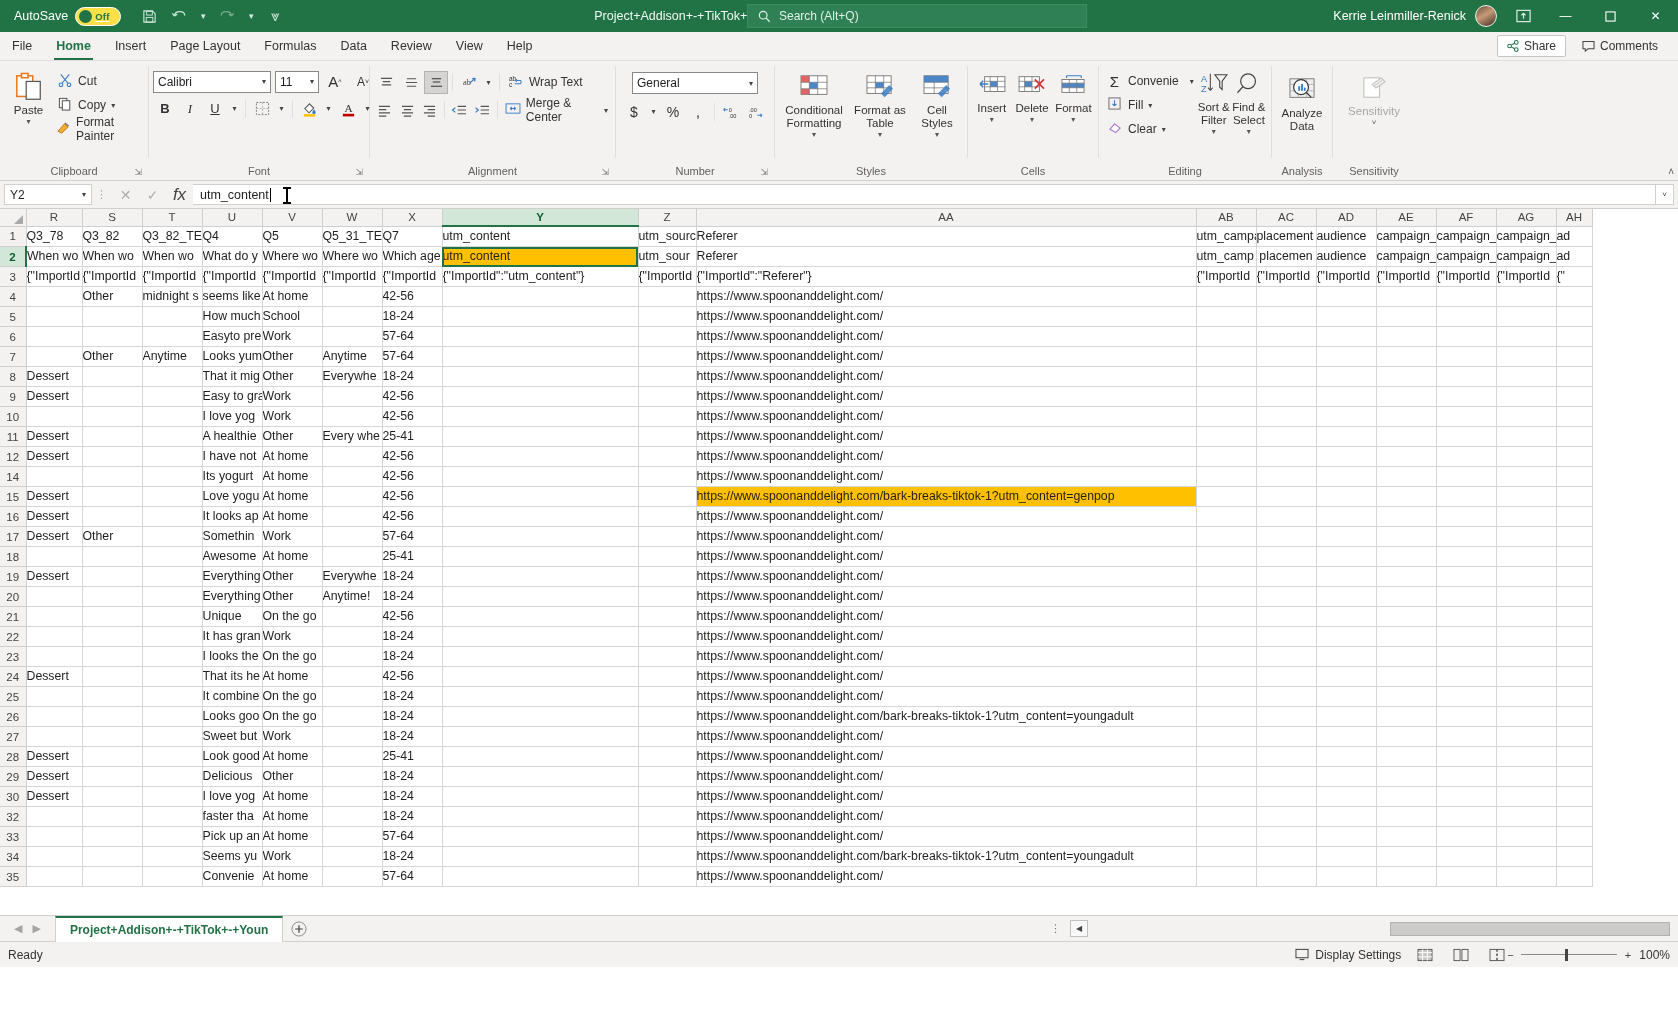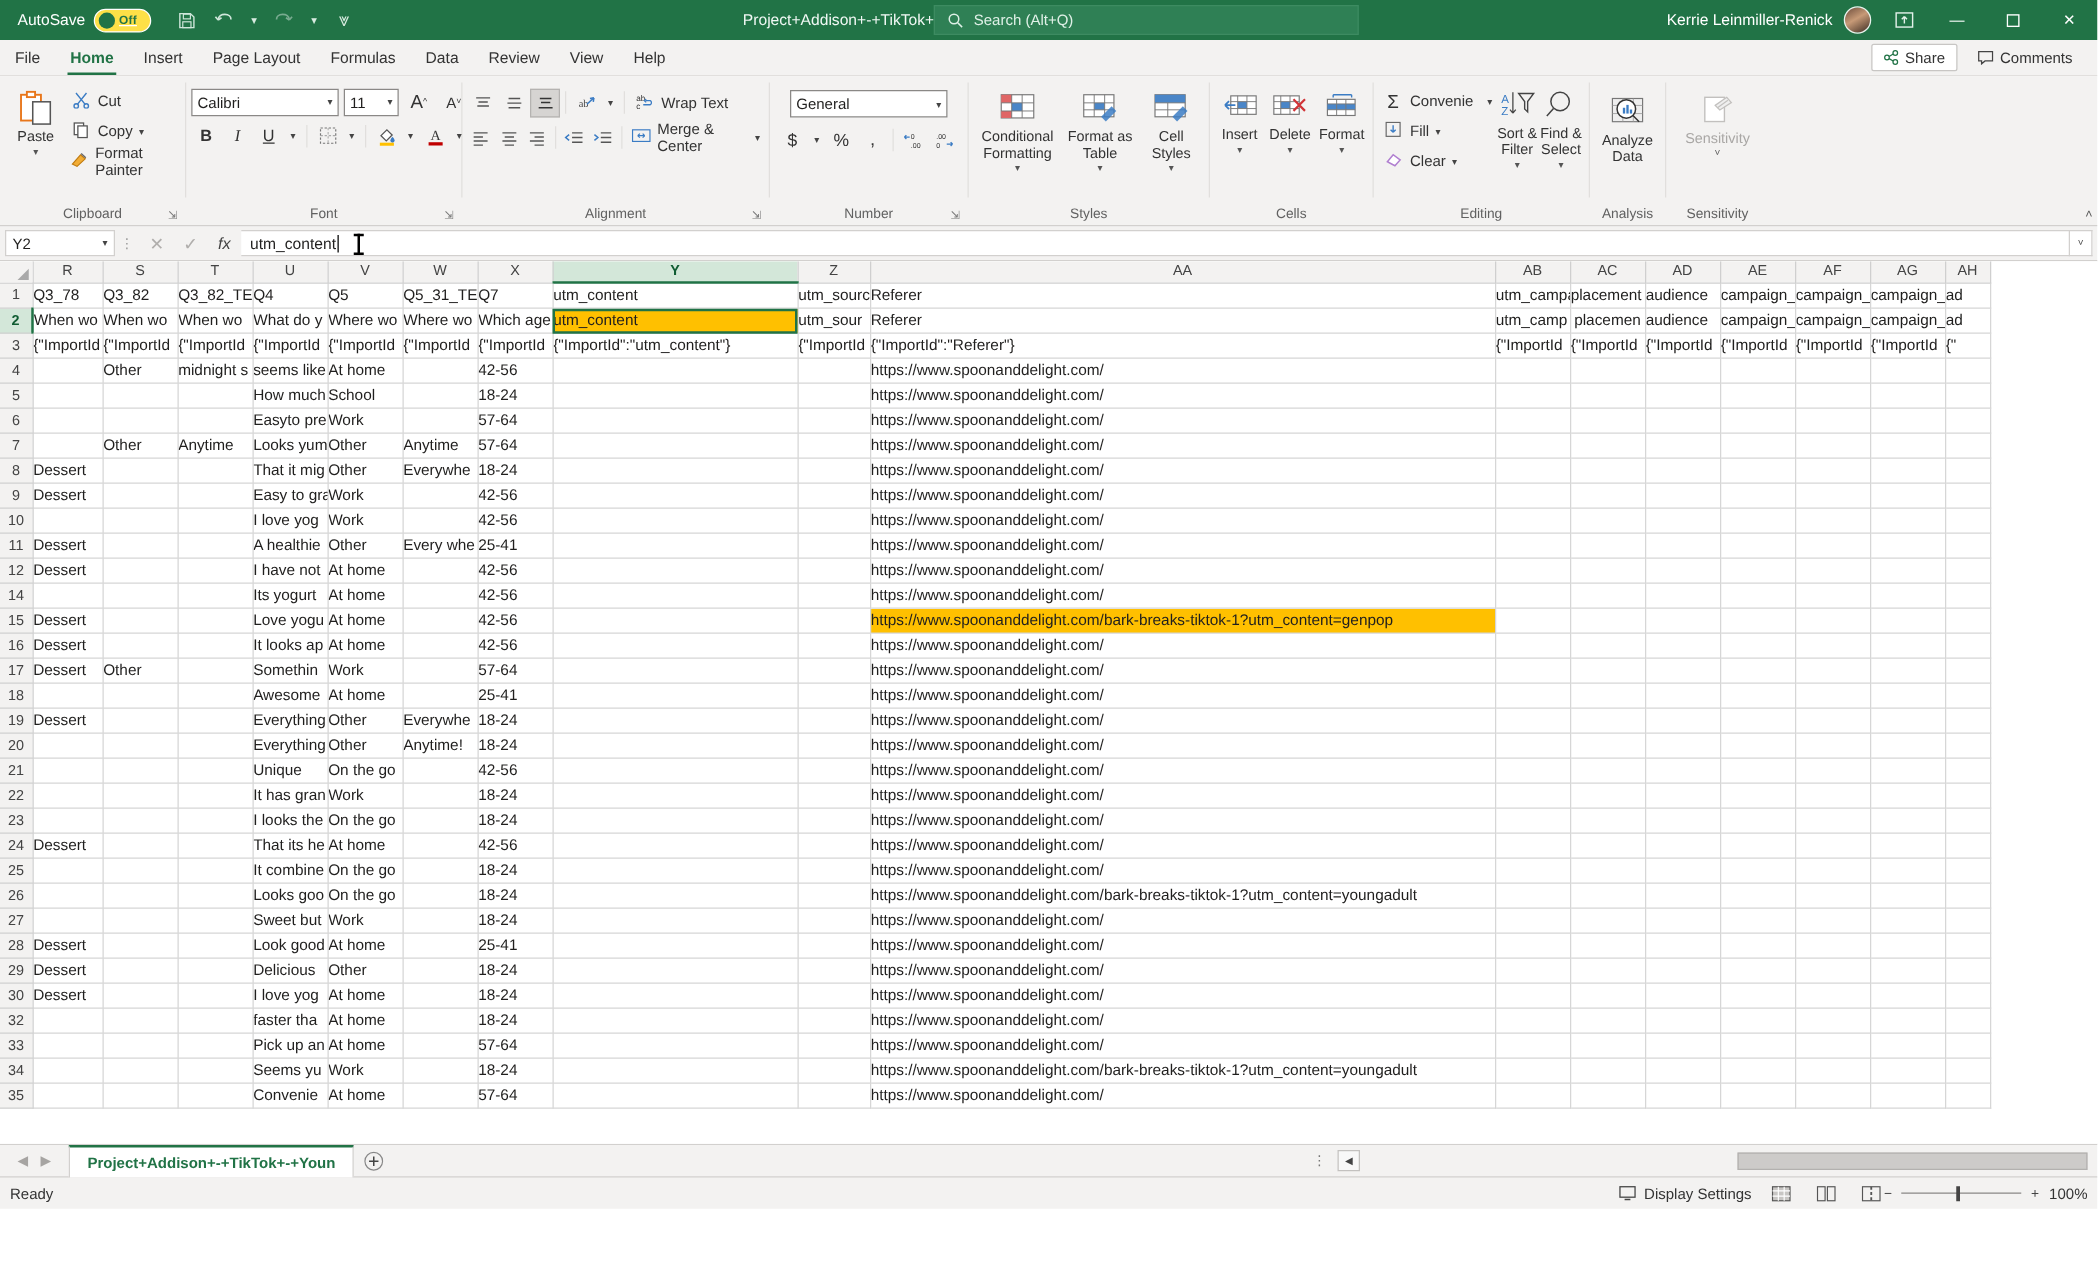--- a/index.html
+++ b/index.html
@@ -110,21 +110,21 @@
   .fxbar { height:28px; background:#f3f2f1; display:flex; align-items:center; gap:0; padding:0 4px;
            border-bottom:1px solid #d2d0ce;}
   .namebox {
     width:88px;height:21px;background:#fff;border:1px solid #d2d0ce;font-size:12px;
     display:flex;align-items:center;padding:0 5px;justify-content:space-between;
   }
   .namebox .cv { font-size:8px;color:#444;}
   .fxdots { width:20px;text-align:center;color:#9a9a9a;font-size:11px;letter-spacing:1px;}
   .fxbtns { display:flex;align-items:center;gap:0;}
   .fxbtn { width:27px;height:22px;display:flex;align-items:center;justify-content:center;font-size:14px;color:#b0aeac;}
-  .fxbtn.fx { color:#444; font-style:italic; font-size:13px;}
+  .fxbtn.fx { color:#444; font-style:italic; font-size:17px;}
   .fxinput {
     flex:1;height:21px;background:#fff;border:1px solid #d2d0ce;border-left:none;
     display:flex;align-items:center;padding:0 7px;font-size:12.5px;position:relative;
   }
   .fxcaret { display:inline-block;width:1px;height:14px;background:#000;margin-left:1px;}
   .ibeam { position:absolute; left:93px; top:2px; width:2px;height:17px;background:#000; }
   .ibeam:before,.ibeam:after{content:"";position:absolute;left:-3px;width:8px;height:2px;background:#000;}
   .ibeam:before{top:0;} .ibeam:after{bottom:0;}
   .fxexpand { width:18px;height:21px;display:flex;align-items:center;justify-content:center;
       border:1px solid #d2d0ce;border-left:none;background:#fff;font-size:8px;color:#444;}

